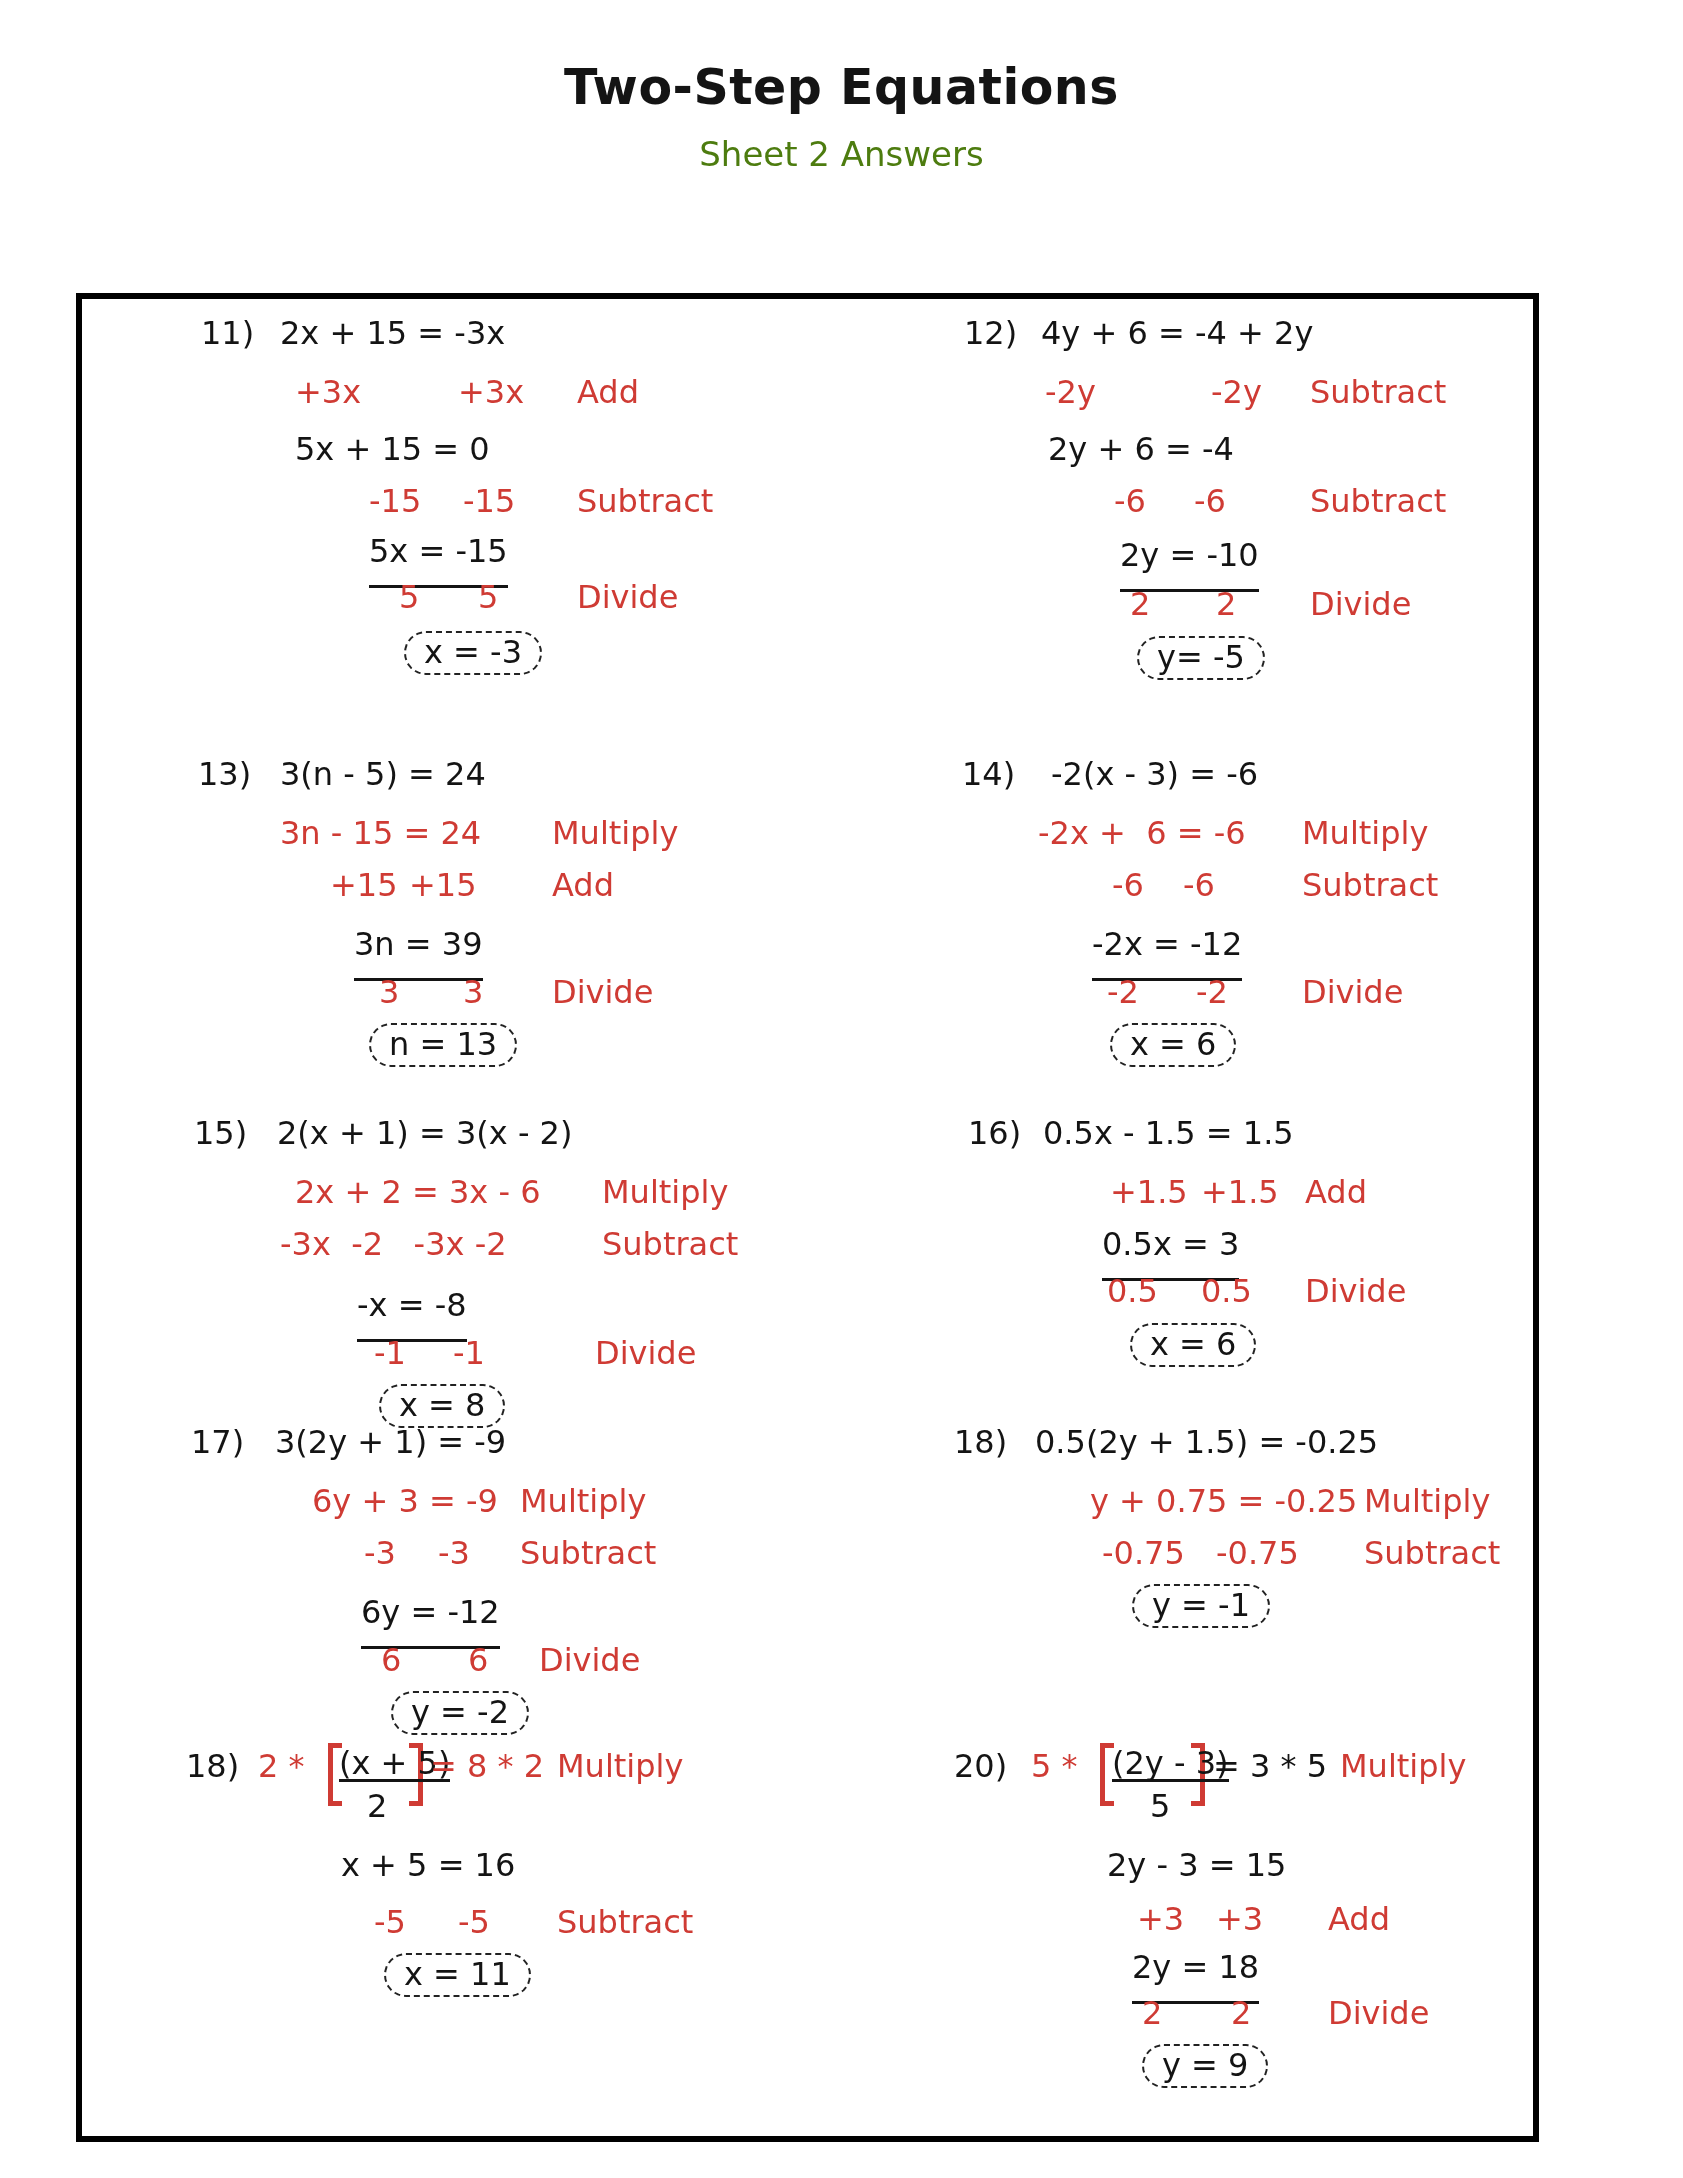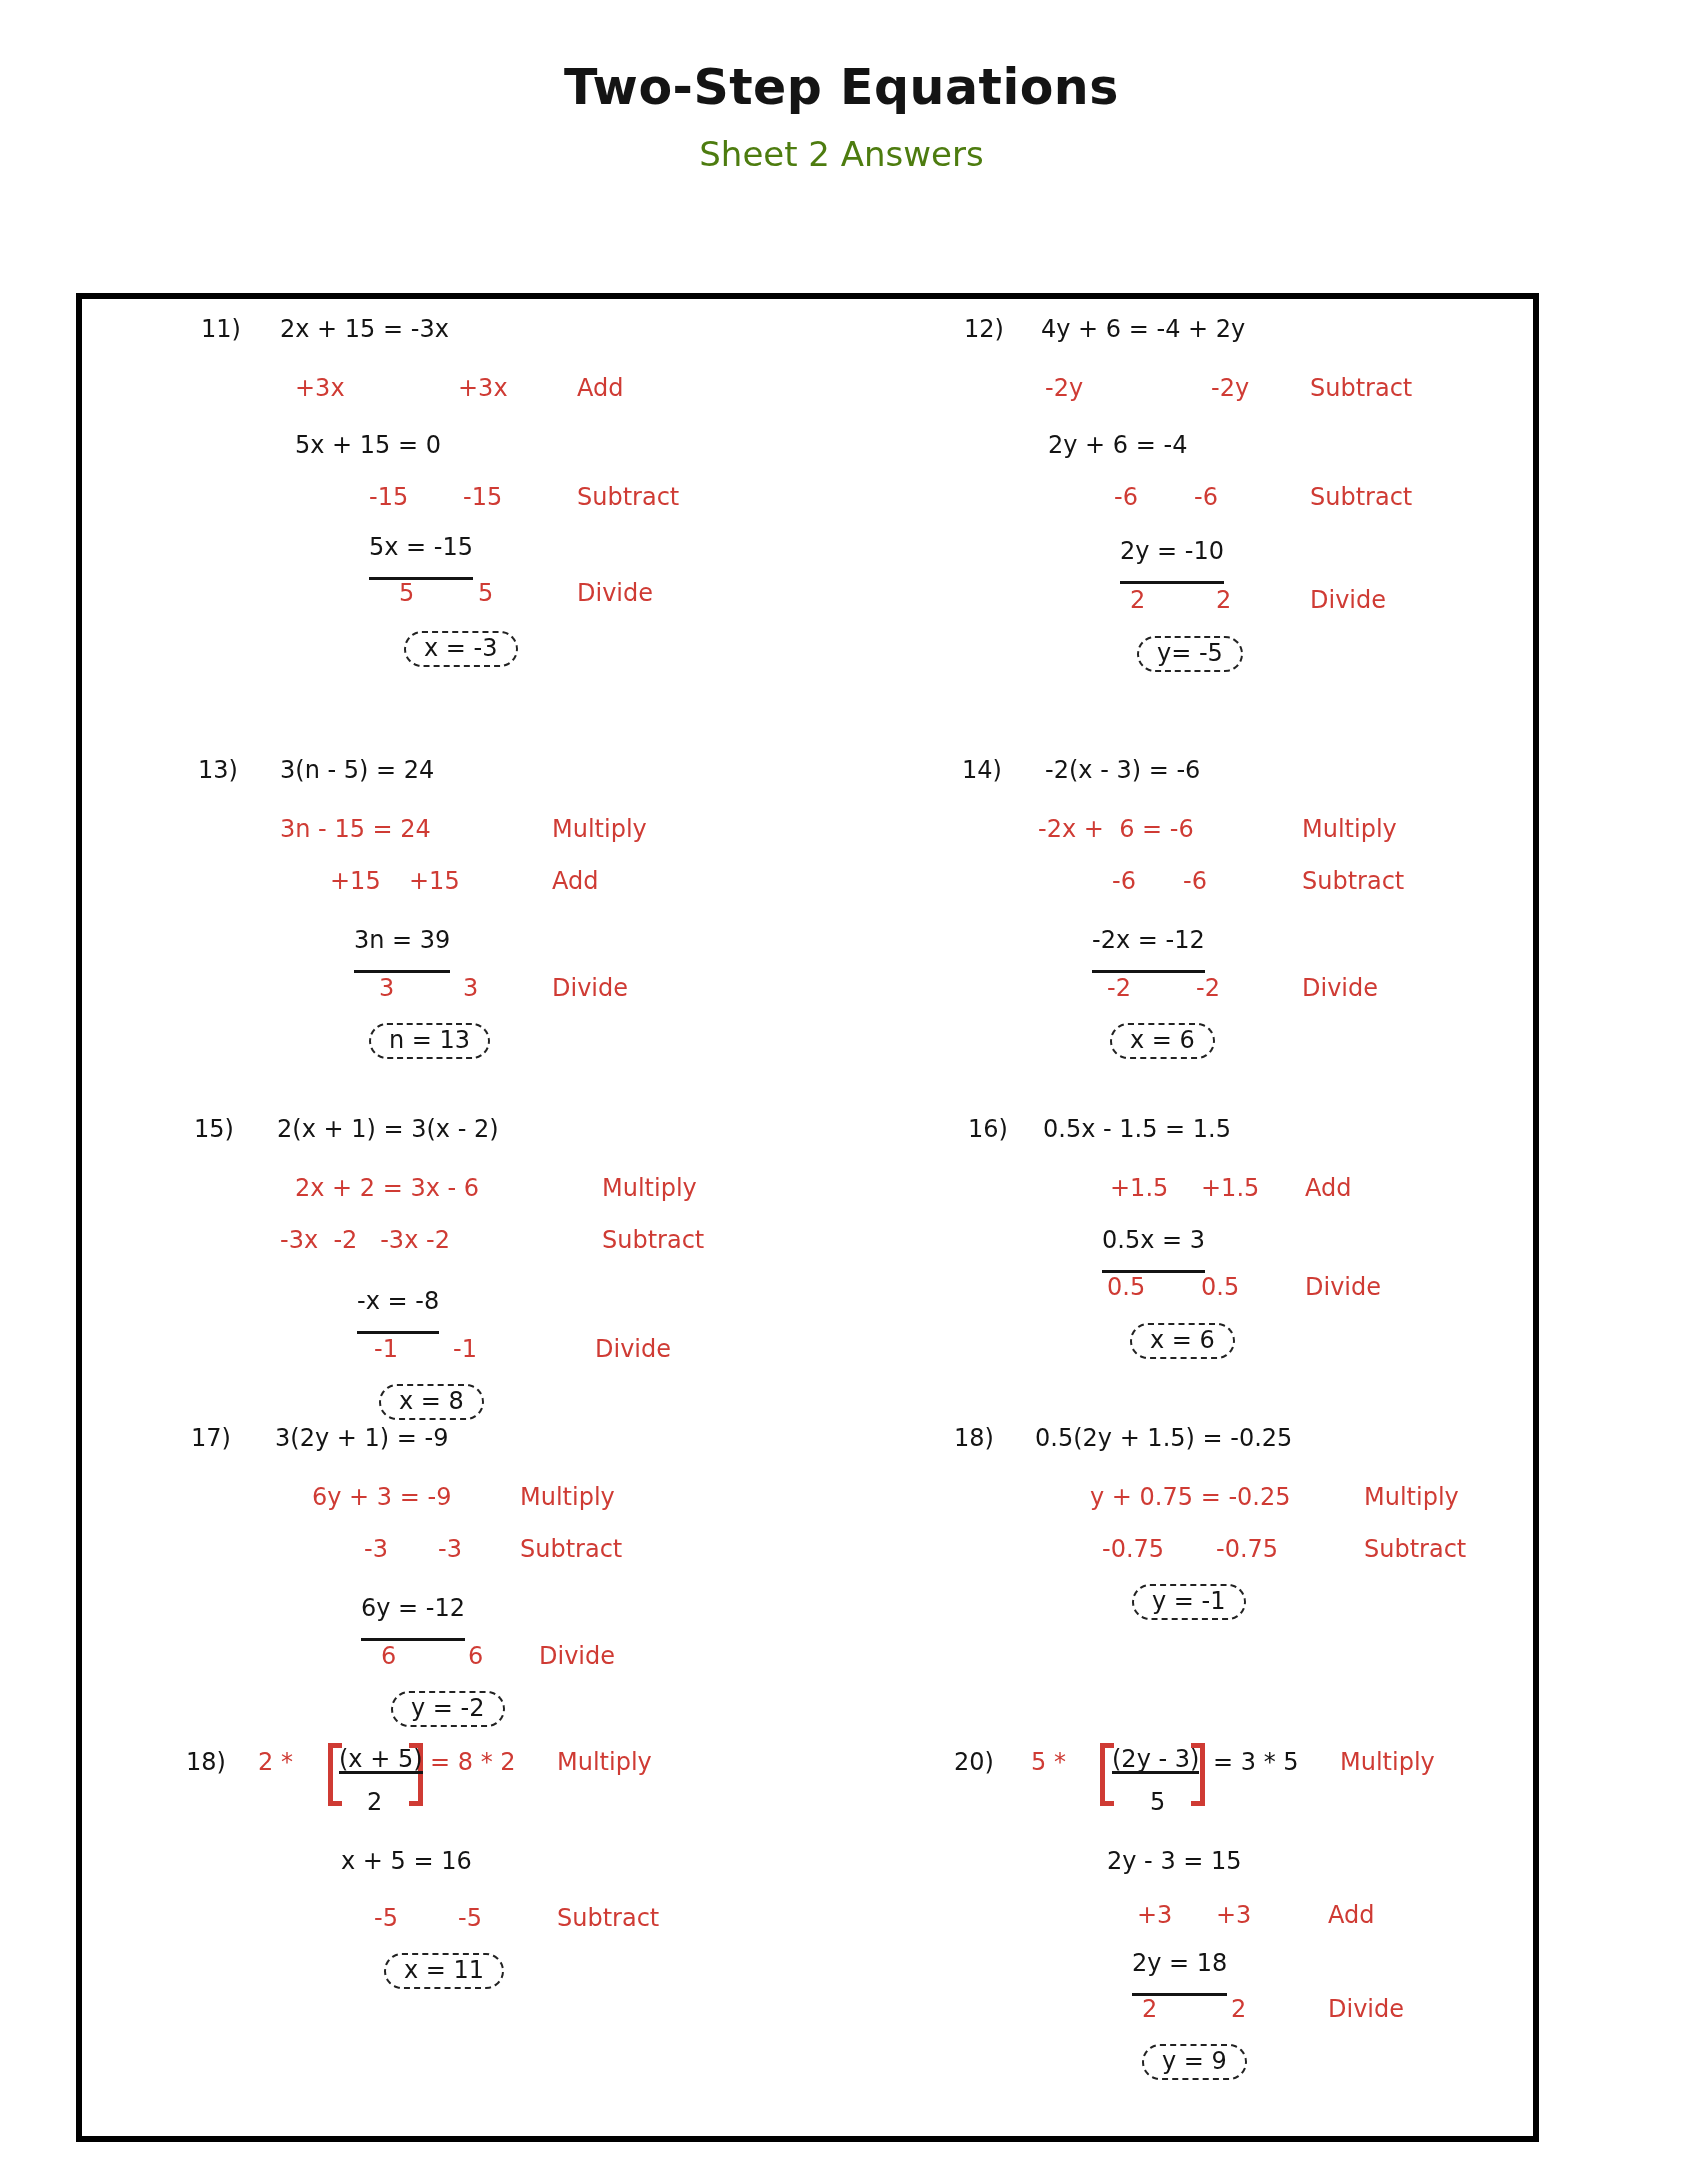--- a/index.html
+++ b/index.html
@@ -47,21 +47,21 @@
   }
   .grid {
     position: absolute;
     left: 0; top: 0; right: 0; bottom: 0;
   }
   .col-left { position: absolute; left: 0px; top: 0px; width: 733px; }
   .col-right { position: absolute; left: 733px; top: 0px; width: 731px; }
 
   .problem {
     position: relative;
-    font-size: 24px;
+    font-size: 32px;
     line-height: 1.0;
   }
   .red { color: #cf3b34; }
   .blk { color: #141414; }
   .abs { position: absolute; white-space: pre; }
 
   .ul { border-bottom: 3px solid currentColor; display: inline-block; padding-bottom: 18px; }
 
   .oval {
     display: inline-block;
@@ -217,21 +217,21 @@
           <span class="abs blk ul" style="left:305px; top:240px;">2y = -10</span>
           <span class="abs red" style="left:315px; top:289px;">2</span>
           <span class="abs red" style="left:401px; top:289px;">2</span>
           <span class="abs red" style="left:495px; top:289px;">Divide</span>
 
           <span class="abs" style="left:322px; top:337px;"><span class="oval blk">y= -5</span></span>
         </div>
 
         <div class="problem" style="position:absolute; left:0; top:441px; width:731px; height:277px;">
           <span class="abs blk" style="left:147px; top:18px;">14)</span>
-          <span class="abs blk" style="left:230px; top:18px;text-align:center;">-2(x - 3) = -6</span>
+          <span class="abs blk" style="left:236px; top:18px;text-align:center;">-2(x - 3) = -6</span>
 
           <span class="abs red" style="left:223px; top:77px;">-2x +  6 = -6</span>
           <span class="abs red" style="left:487px; top:77px;">Multiply</span>
 
           <span class="abs red" style="left:297px; top:129px;">-6</span>
           <span class="abs red" style="left:368px; top:129px;">-6</span>
           <span class="abs red" style="left:487px; top:129px;">Subtract</span>
 
           <span class="abs blk ul" style="left:277px; top:188px;">-2x = -12</span>
           <span class="abs red" style="left:292px; top:236px;">-2</span>

